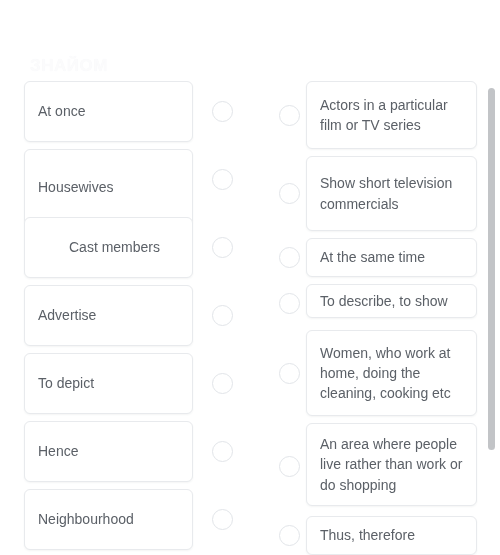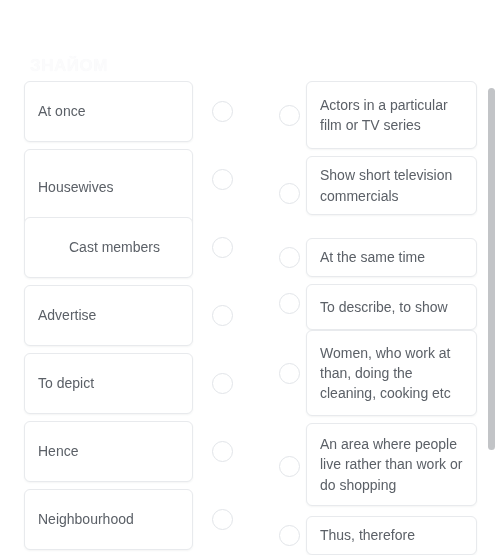--- a/index.html
+++ b/index.html
@@ -210,31 +210,31 @@
             <div class="dot"></div>
           </div>
           <div class="dot-slot" style="position: absolute; left: 0px; top: 446.5px; width: 34px; height: 22px;">
             <div class="dot"></div>
           </div>
         </div>
       <div class="col col-right" id="colRight">
           <div class="card" style="position: absolute; left: 0px; top: 3px; width: 100%; height: 68px;">
             <span class="card-text">Actors in a particular film or TV series</span>
           </div>
-          <div class="card" style="position: absolute; left: 0px; top: 78px; width: 100%; height: 59px;">
+          <div class="card" style="position: absolute; left: 0px; top: 78px; width: 100%; height: 75px;">
             <span class="card-text">Show short television commercials</span>
           </div>
           <div class="card" style="position: absolute; left: 0px; top: 160px; width: 100%; height: 39px;">
             <span class="card-text">At the same time</span>
           </div>
-          <div class="card" style="position: absolute; left: 0px; top: 206px; width: 100%; height: 46px;">
+          <div class="card" style="position: absolute; left: 0px; top: 206px; width: 100%; height: 34px;">
             <span class="card-text">To describe, to show</span>
           </div>
           <div class="card" style="position: absolute; left: 0px; top: 252px; width: 100%; height: 86px;">
-            <span class="card-text">Women, who work at than, doing the cleaning, cooking etc</span>
+            <span class="card-text">Women, who work at home, doing the cleaning, cooking etc</span>
           </div>
           <div class="card" style="position: absolute; left: 0px; top: 345px; width: 100%; height: 83px;">
             <span class="card-text">An area where people live rather than work or do shopping</span>
           </div>
           <div class="card" style="position: absolute; left: 0px; top: 438px; width: 100%; height: 39px;">
             <span class="card-text">Thus, therefore</span>
           </div>
         </div>
 
     </div>

